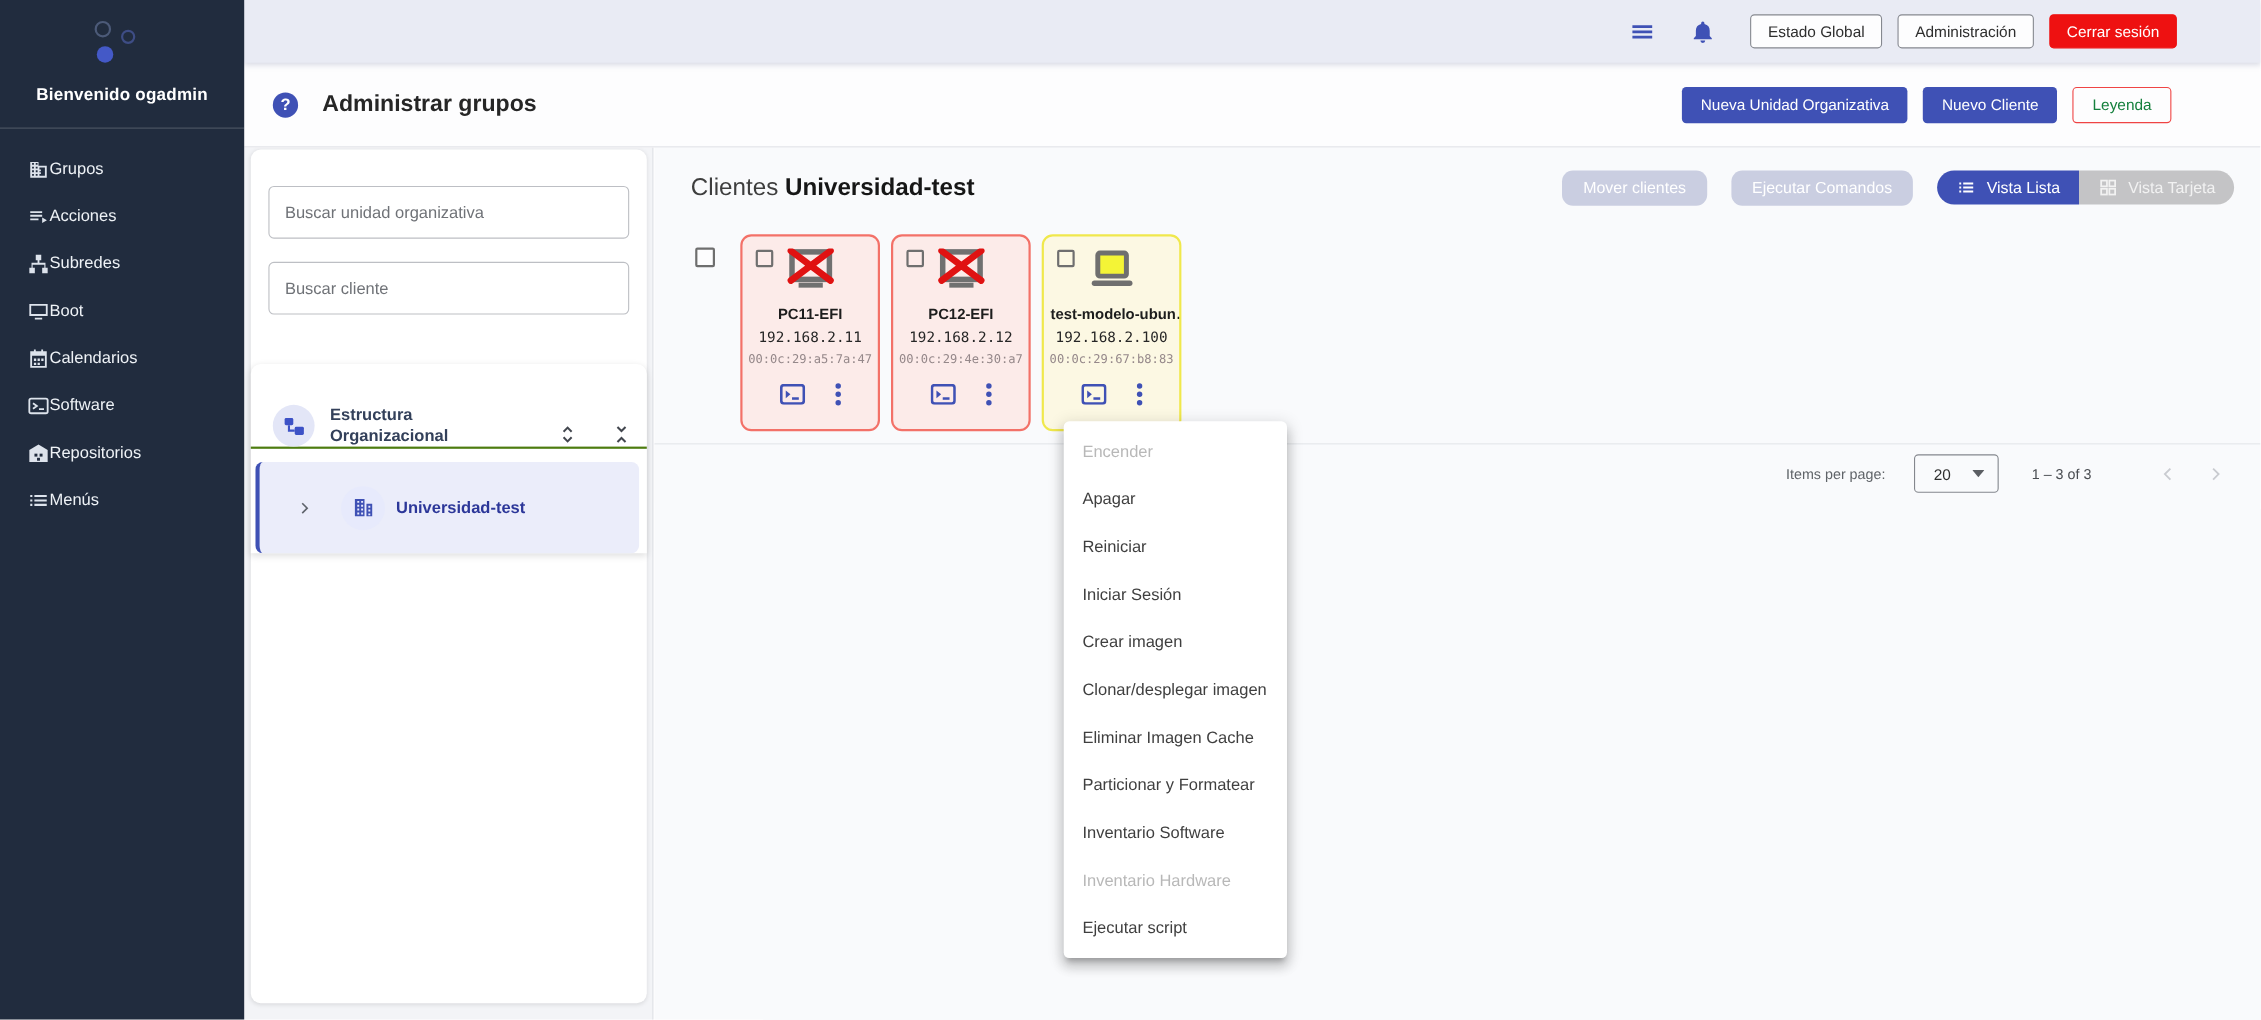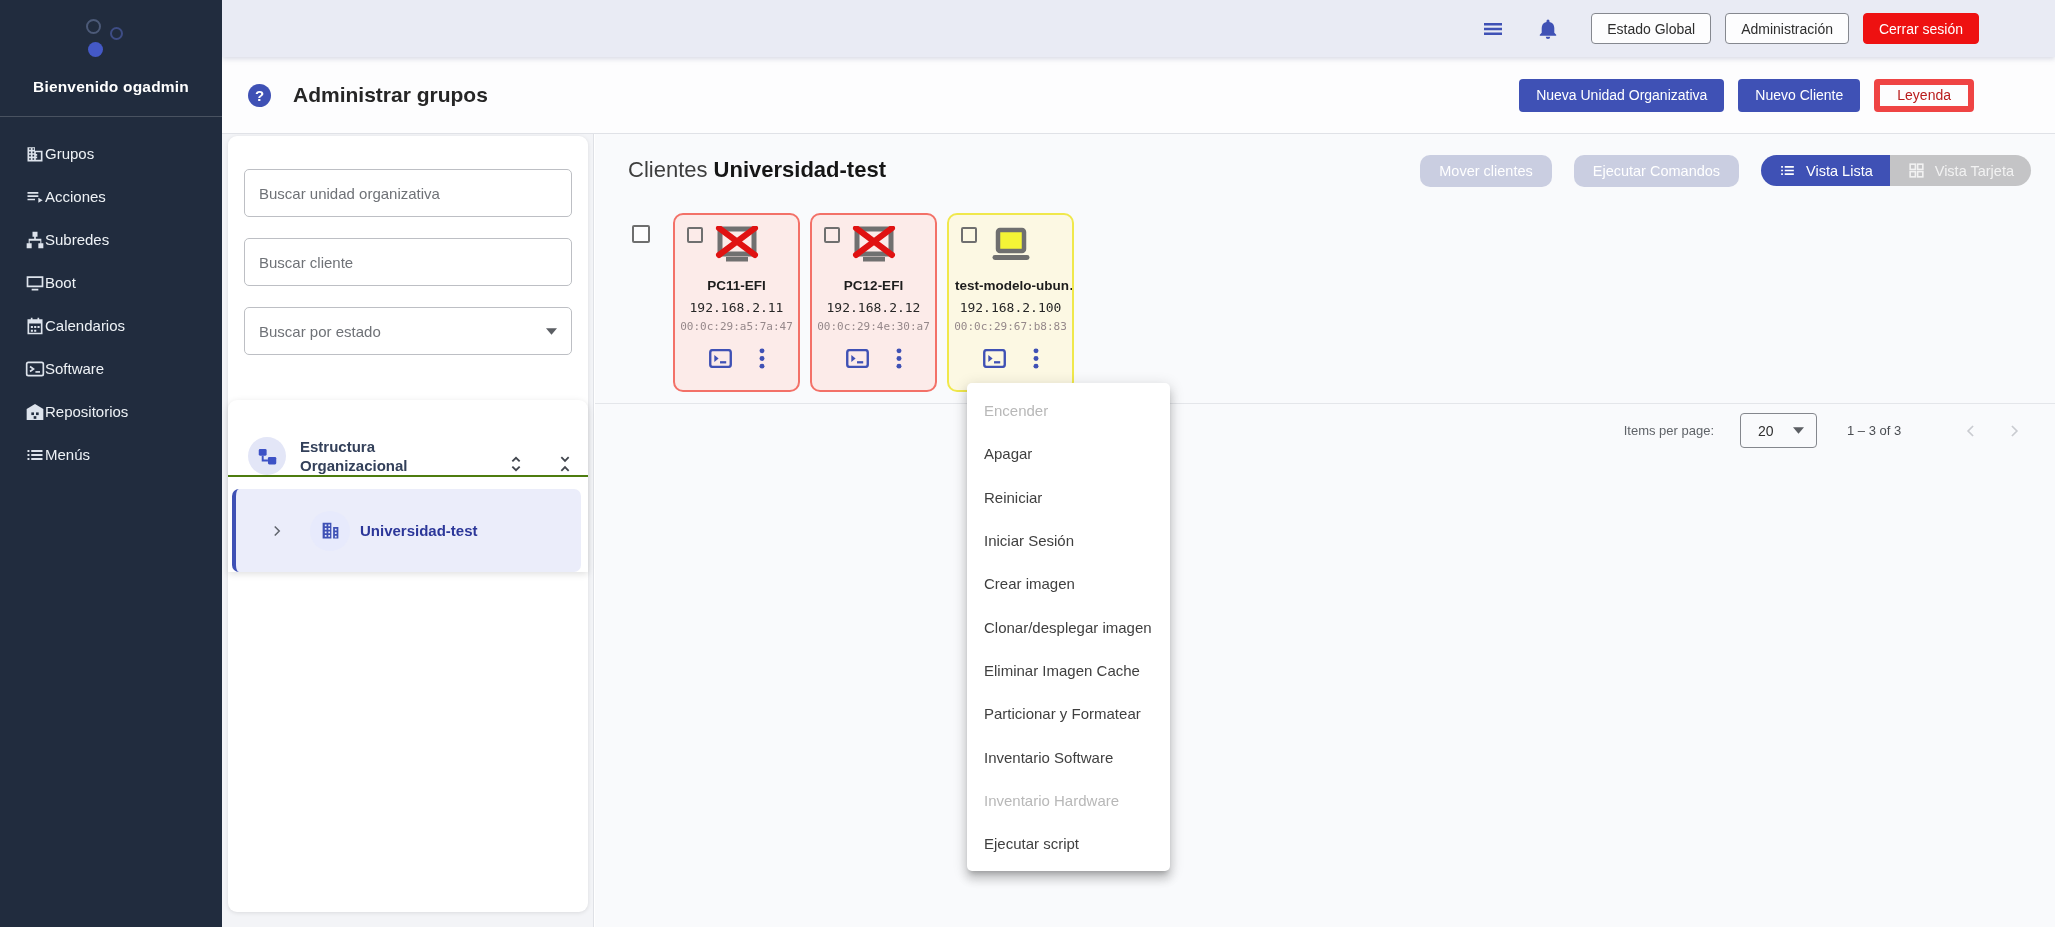--- a/index.html
+++ b/index.html
@@ -40,21 +40,21 @@
 
   
   .page-header { position:absolute; left:222px; top:57px; width:1833px; height:77px; background:#fdfdfe;
                  border-bottom:1px solid #e0e2e7; display:flex; align-items:center; z-index:3; }
   .help-badge { width:23px; height:23px; border-radius:50%; background:#3f51b5; color:#fff; font-size:15px; font-weight:700;
                 display:flex; align-items:center; justify-content:center; margin-left:26px; cursor:pointer; }
   .page-title { font-size:21px; font-weight:700; color:#262626; margin-left:22px; }
   .header-actions { margin-left:auto; margin-right:81px; display:flex; gap:14px; }
   .hd-btn { height:33px; padding:0 17px; border:none; border-radius:4px; background:#3f51b5; color:#fff;
             font-size:14px; cursor:pointer; font-family:inherit; }
-  .hd-btn.ghost { background:#fdfdfe; border:6px solid #ef4444; color:#b91c1c; }
+  .hd-btn.ghost { background:#fdfdfe; border:1px solid #ef4444; color:#15803d; }
 
   
   .left-zone { position:absolute; left:222px; top:134px; width:372px; height:793px; background:#f3f4f7;
                border-right:1px solid #dfe1e6; z-index:2; }
   .panel-card { position:absolute; left:6px; top:2px; width:360px; height:776px; background:#ffffff;
                 border-radius:9px; box-shadow:0 1px 4px rgba(0,0,0,.10); }
   .search-field { display:flex; align-items:center; width:328px; height:48px; margin:0 auto; border:1px solid #bdbfc4;
                   border-radius:5px; background:#fff; padding:0 14px; }
   .search-field.f1 { margin-top:33px; }
   .search-field + .search-field { margin-top:21px; }
@@ -245,28 +245,20 @@
   </div>
 </div>
 
 <section class="left-zone">
   <div class="panel-card">
     <div class="search-field f1">
       <input type="text" placeholder="Buscar unidad organizativa" style="">
     </div>
     <div class="search-field">
       <input type="text" placeholder="Buscar cliente" style="">
-    </div>
-    <div class="search-field">
-      <span class="select-placeholder">Buscar por estado</span>
-      <span class="select-arrow">
-        <svg viewBox="0 0 10 6" fill="currentColor">
-            <path d="M0 0h10L5 6z"></path>
-          </svg>
-      </span>
     </div>
 
     <div class="estructura">
       <div class="estructura-header">
         <span class="org-circle">
           <svg viewBox="0 0 24 24" fill="currentColor">
             <rect x="2" y="3.5" width="9" height="7.5" rx="1.5"></rect>
             <rect x="12.5" y="12.5" width="9.5" height="8.5" rx="1.5"></rect>
             <path d="M6.5 11v5.5h6" fill="none" stroke="currentColor" stroke-width="2.2"></path>
           </svg>

